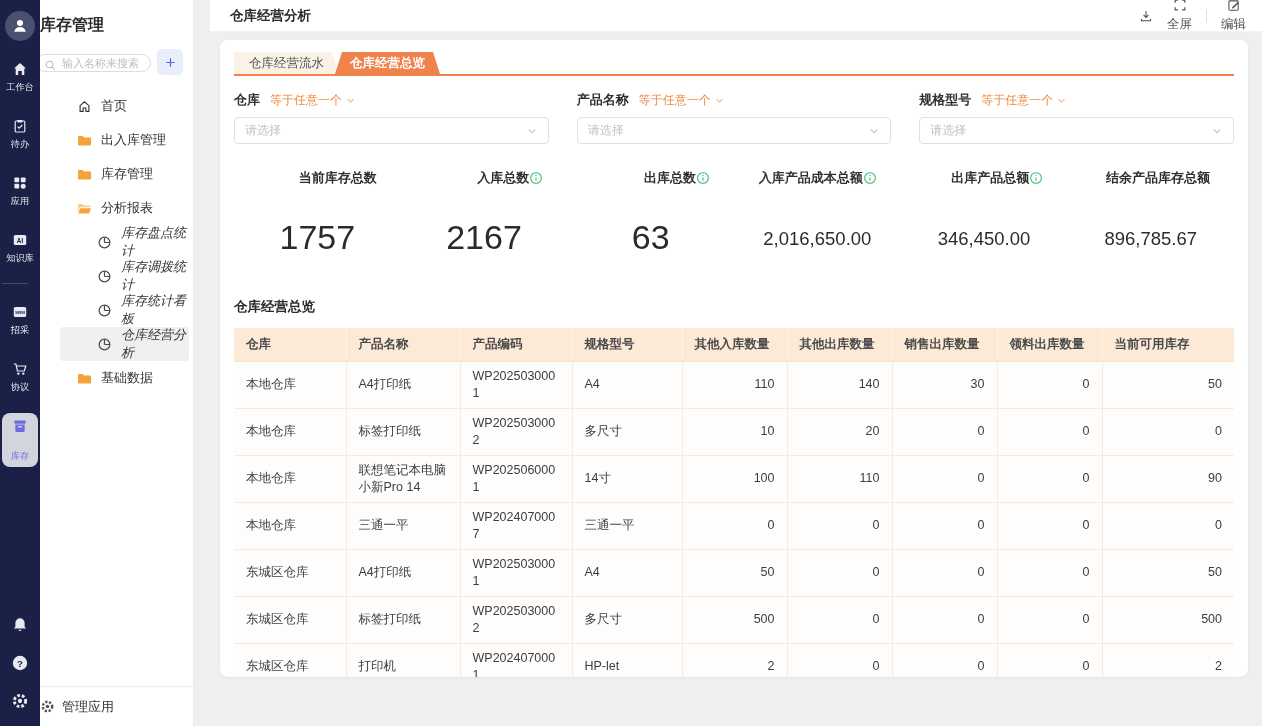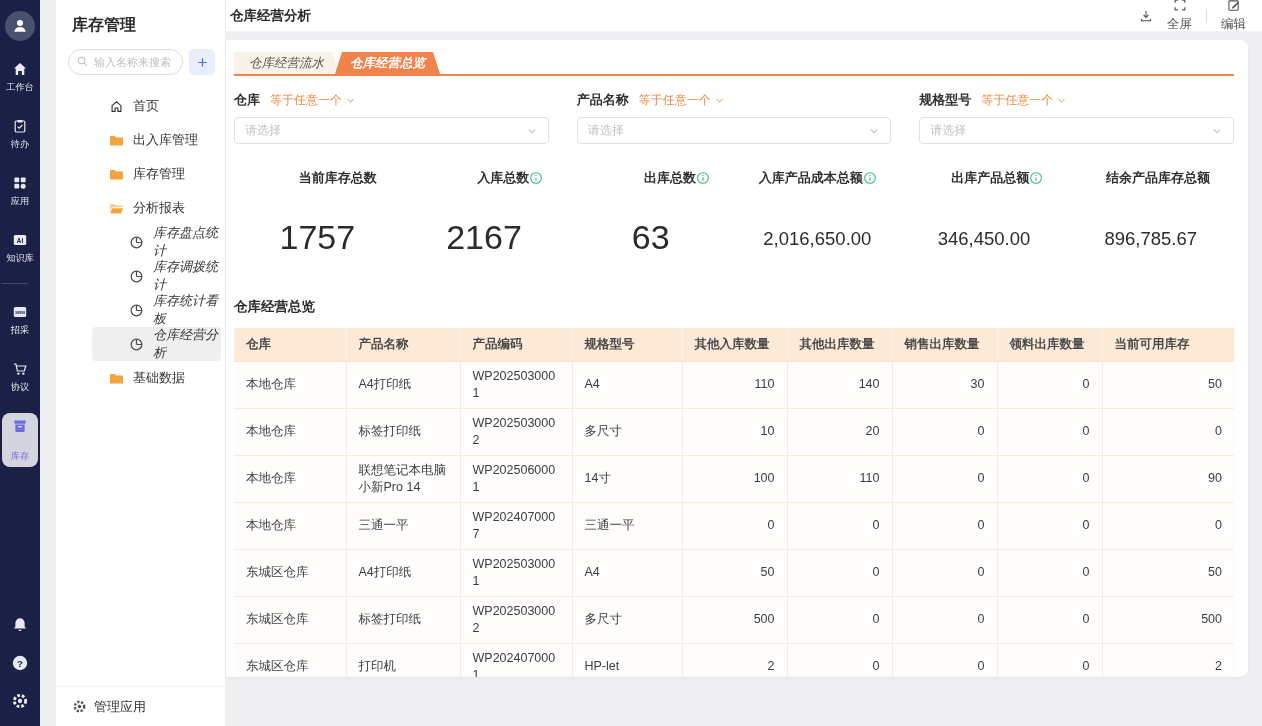--- a/index.html
+++ b/index.html
@@ -17,26 +17,26 @@
   .rail-item { width:36px; margin-top:15px; display:flex; flex-direction:column; align-items:center;
     color:#E8E9F2; cursor:pointer; padding:5px 0 4px; border-radius:8px; }
   .rail-item .lbl { font-size:10px; margin-top:3px; letter-spacing:0; white-space:nowrap; transform:scale(.92); }
   .rail-item.active { background:#D3D5DE; color:#6E6CE0;gap:12px; }
   .rail-divider { width:26px; border-top:1px solid rgba(255,255,255,.18); margin-top:14px; }
   .rail-spacer { flex:1; }
   .rail-bottom { display:flex; flex-direction:column; align-items:center; gap:20px; margin-bottom:16px; color:#E8E9F2; }
   .rail-bottom .ic { width:18px; height:18px; cursor:pointer; }
 
   
-  .sidebar { position:absolute; left:56px; top:0; width:170px; height:726px; background:#fff;
+  .sidebar { position:absolute; left:24px; top:0; width:170px; height:726px; background:#fff;
     border-right:1px solid #ECECEC; z-index:20; display:flex; flex-direction:column; }
   .sb-title { font-size:16px; font-weight:bold; color:#2b2b2b; padding:15px 16px 13px; }
   .sb-search { display:flex; align-items:center; padding:0 10px 0 12px; gap:6px; }
   .sb-search .box { flex:1; position:relative; }
-  .sb-search input { width:100%; height:26px; border:1px solid #DDDDDD; border-radius:14px;
+  .sb-search input { width:100%; height:18px; border:1px solid #DDDDDD; border-radius:14px;
     font-size:11px; padding:0 8px 0 25px; color:#333; outline:none; background:#fff;
     font-family:"Liberation Sans","DejaVu Sans",sans-serif; }
   .sb-search input::placeholder { color:#BDBDBD; }
   .sb-search .search-ic { position:absolute; left:8px; top:6px; width:13px; height:13px; color:#BDBDBD; }
   .sb-add { width:26px; height:26px; border:none; border-radius:5px; background:#E9EEFC; color:#4D6BF5;
     display:flex; align-items:center; justify-content:center; cursor:pointer; }
   .sb-add .ic { width:13px; height:13px; }
   .sb-menu { margin-top:14px; flex:1; overflow:hidden;padding-left:32px; }
   .sb-item { display:flex; align-items:center; gap:9px; height:34px; padding-left:17px;
     font-size:13px; color:#333; cursor:pointer; margin:0 4px; border-radius:4px; }
@@ -57,21 +57,21 @@
   .topbar .actions { display:flex; align-items:center; gap:14px; color:#4f4f4f; font-size:12.5px; }
   .tb-btn { display:flex; align-items:center; gap:4px; cursor:pointer;flex-direction:column; }
   .tb-btn .ic { width:14px; height:14px; }
   .tb-divider { width:1px; height:14px; background:#DDDDDD; }
 
   .card { margin:8px 14px 0 10px; height:637px; background:#fff; border-radius:8px;
     box-shadow:0 1px 3px rgba(0,0,0,.05); padding:12px 14px; overflow:hidden; }
 
   
   .tabs { display:flex; border-bottom:2px solid var(--accent,#F0824B); }
-  .tab { height:22px; line-height:22px; padding:0 15px; font-size:12.5px; cursor:pointer;font-style:italic; }
+  .tab { height:22px; line-height:22px; padding:0 15px; font-size:12.5px; cursor:pointer; }
   .tab.inactive { background:#FAF2E7; color:#4f4f4f;
     clip-path:polygon(0 0, calc(100% - 7px) 0, 100% 100%, 0 100%); }
   .tab.active { background:var(--accent,#F0824B); color:#fff; font-weight:bold; margin-left:-4px;
     clip-path:polygon(7px 0, calc(100% - 7px) 0, 100% 100%, 0 100%); }
 
   
   .filters { display:flex; gap:28px; margin-top:16px; }
   .filter { flex:1; }
   .filter-head { display:flex; align-items:center; height:16px; }
   .filter-label { font-size:13px; font-weight:bold; color:#2f2f2f; }

